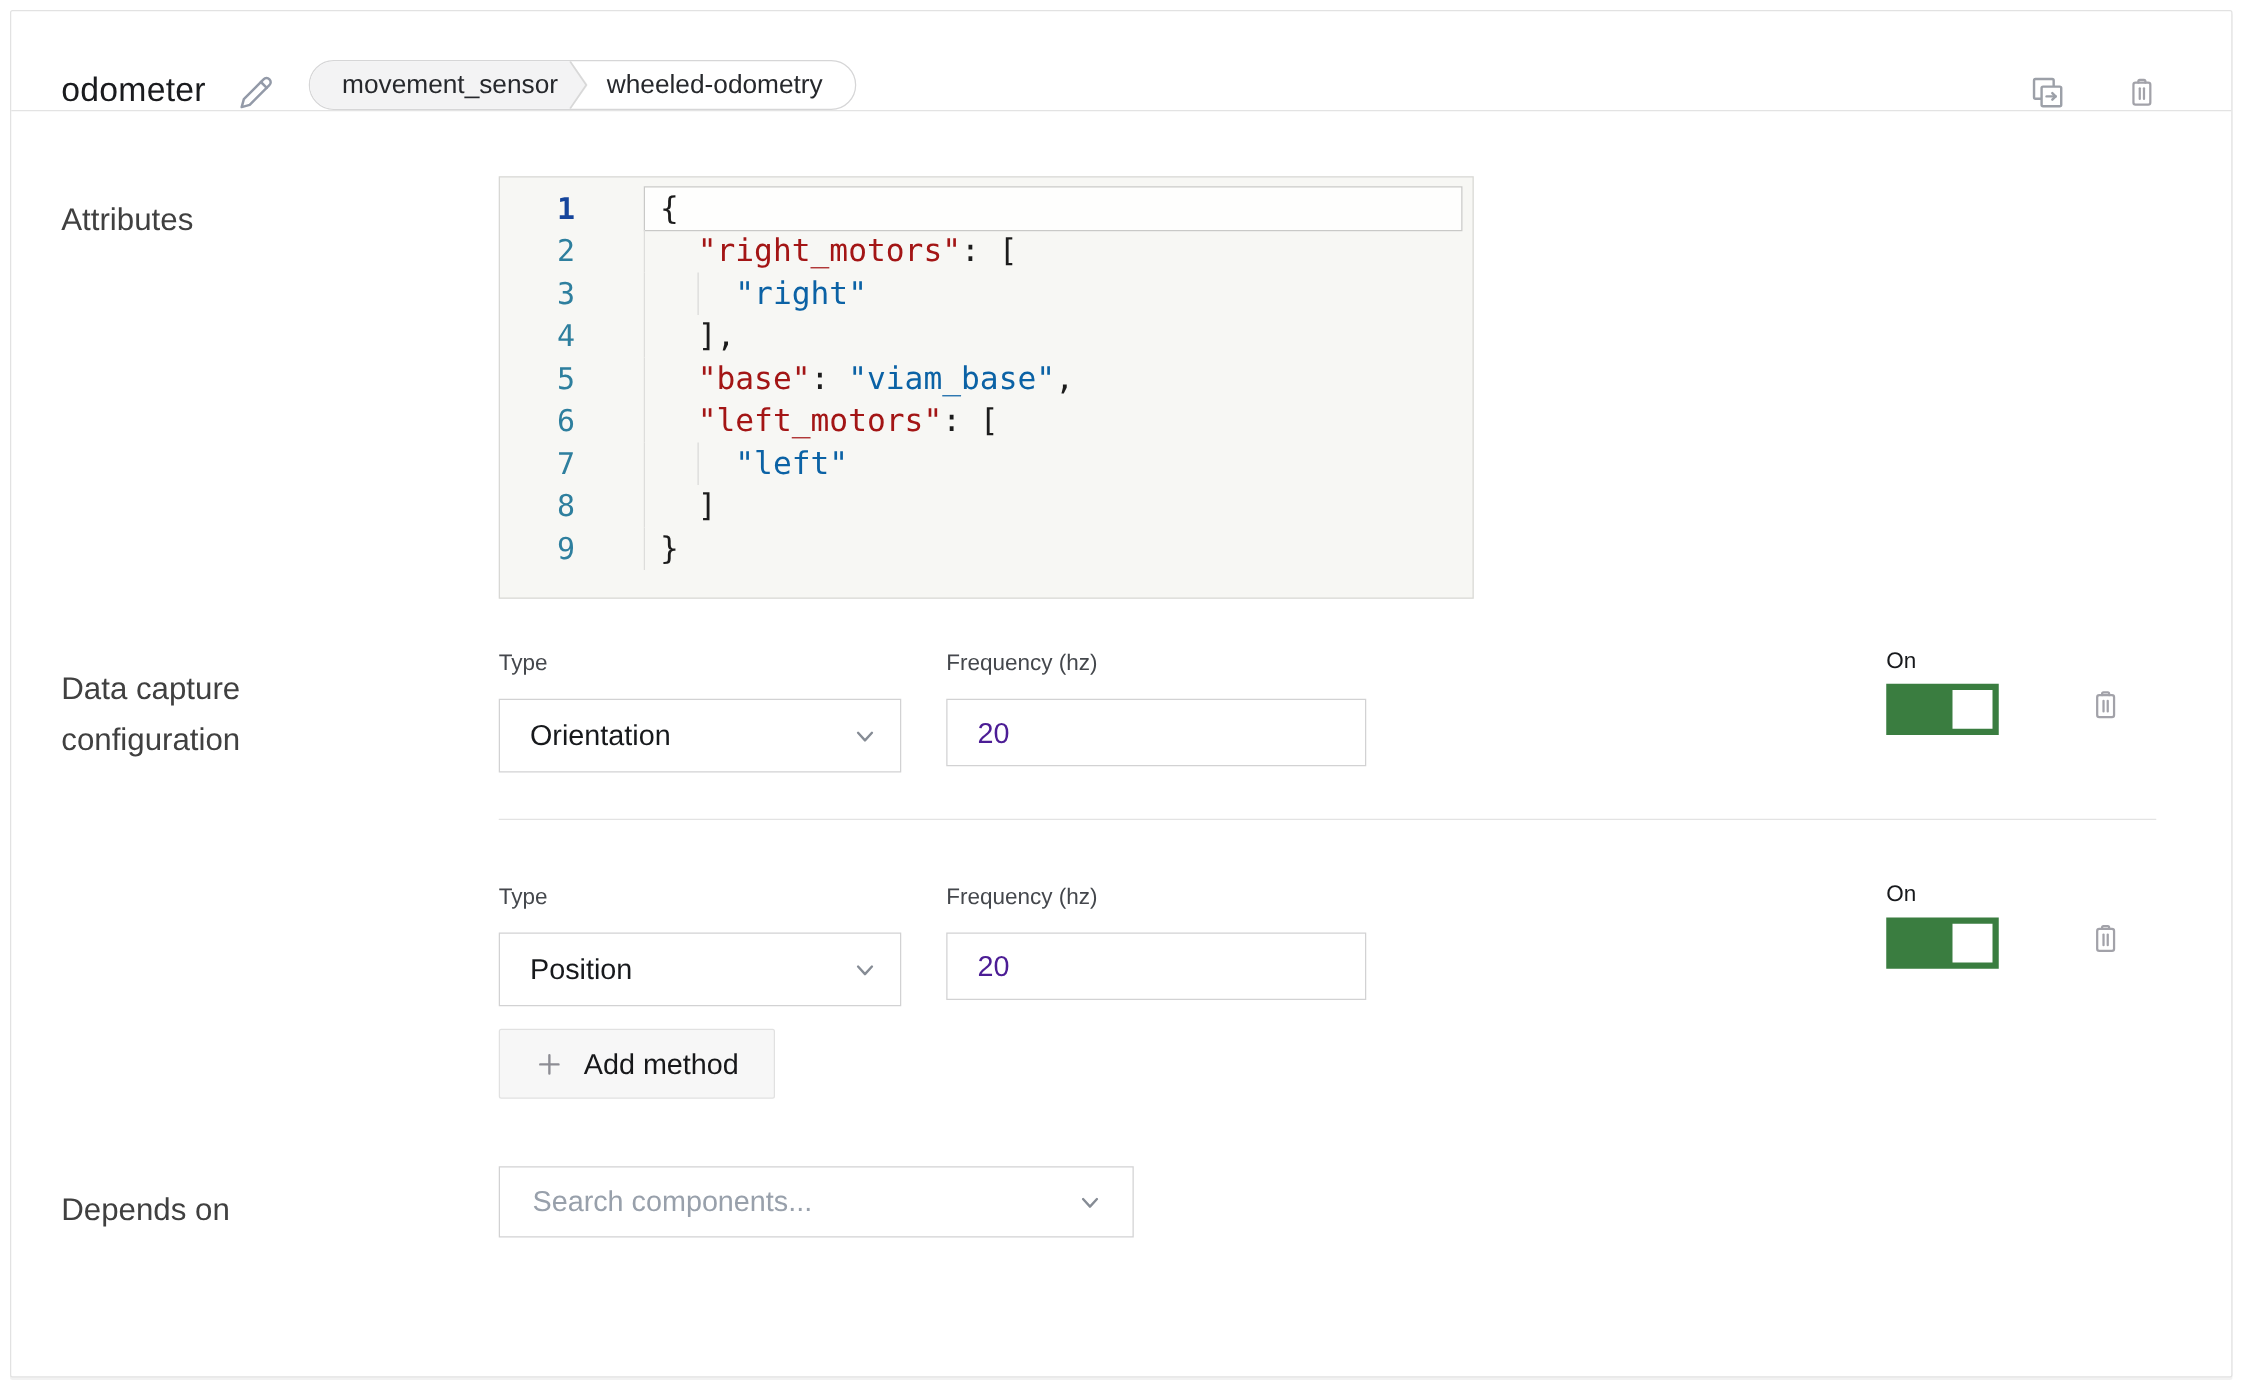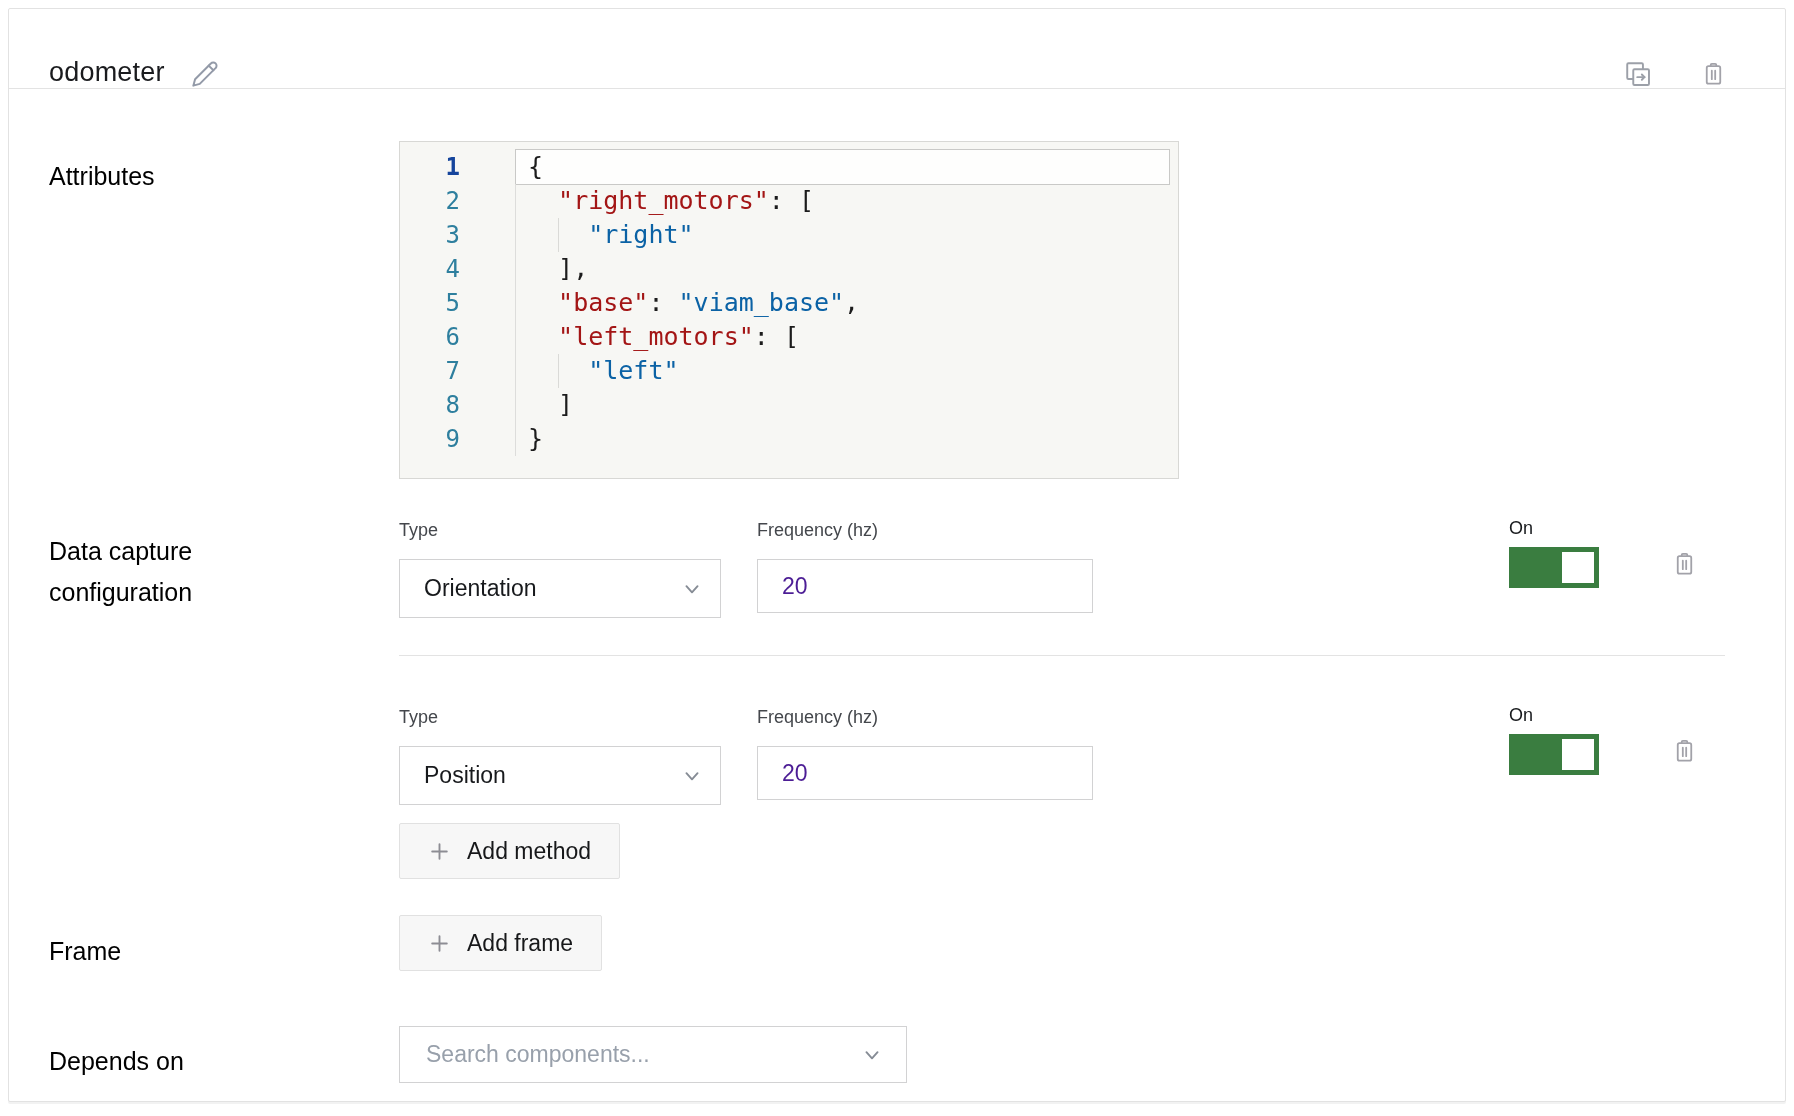--- a/index.html
+++ b/index.html
@@ -21,21 +21,21 @@
   .seg-left { background:#f3f3f4; height:100%; display:flex; align-items:center;
               padding:0 24px 0 26px;
               clip-path:polygon(0 0, calc(100% - 14px) 0, 100% 50%, calc(100% - 14px) 100%, 0 100%); }
   .seg-chev { margin-left:-15px; flex:none; z-index:1; display:flex; }
   .seg-right { padding:0 26px 0 14px; }
   .header-actions { margin-left:auto; display:flex; align-items:center; gap:48px; }
 
   
   .row { display:flex; align-items:flex-start; }
   .label-col { flex:none; width:390px; padding-left:40px; }
-  .section-label { font-size:25px; color:#000000; line-height:41px; max-width:240px; }
+  .section-label { font-size:25px; color:#404040; line-height:41px; max-width:240px; }
   .content-col { flex:none; width:1326px; }
 
   .row-attributes { margin-top:52px; }
   .row-attributes .label-col { padding-top:15px; }
 
   
   .editor { width:780px; border:1px solid #d8d8d5; background:#f7f7f4;
             padding:8px 0 22px 0; font-family:"DejaVu Sans Mono", monospace; font-size:25px; }
   .code-line { display:flex; height:34px; line-height:34px; }
   .ln { flex:none; width:60px; text-align:right; color:#2e7f9e; font-size:24px; }
@@ -97,20 +97,29 @@
   <div class="header">
     <div class="title">odometer</div>
     <button class="icon-btn pencil-btn">
       <span>
         <svg width="28" height="28" viewBox="0 0 24 24" fill="none" stroke="#939aa8" stroke-width="1.7" stroke-linejoin="round" stroke-linecap="round">
           <path d="M17 3a2.83 2.83 0 1 1 4 4L7.5 20.5 2 22l1.5-5.5L17 3z"></path>
           <path d="M15.2 4.8l4 4"></path>
         </svg>
       </span>
     </button>
+    <div class="pill">
+      <span class="seg-left">movement_sensor</span>
+      <span class="seg-chev">
+        <svg width="16" height="40" viewBox="0 0 16 40" fill="none" stroke="#d8d8d8" stroke-width="1.4">
+          <polyline points="1,1 14,20 1,39"></polyline>
+        </svg>
+      </span>
+      <span class="seg-right">wheeled-odometry</span>
+    </div>
     <div class="header-actions">
       <button class="icon-btn">
         <span>
           <svg width="29" height="29" viewBox="0 0 24 24" fill="none" stroke="#9ca0a8" stroke-width="1.6" stroke-linecap="round" stroke-linejoin="round">
             <rect x="3.5" y="3.5" width="13" height="13" rx="1"></rect>
             <rect x="8.5" y="8.5" width="13" height="13" rx="1" fill="#ffffff"></rect>
             <path d="M11.8 15h6"></path>
             <path d="M15.6 12.8l2.2 2.2-2.2 2.2"></path>
           </svg>
         </span>
@@ -254,35 +263,20 @@
         <span>
           <svg width="23" height="23" viewBox="0 0 22 22" fill="none" stroke="#8d8d94" stroke-width="1.8" stroke-linecap="round">
             <path d="M11 4v14M4 11h14"></path>
           </svg>
         </span>
         <span>Add method</span>
       </button>
     </div>
   </div>
 
-  <div class="row row-frame">
-    <div class="label-col">
-      <div class="section-label">Frame</div>
-    </div>
-    <div class="content-col">
-      <button class="ghost-btn">
-        <span>
-          <svg width="23" height="23" viewBox="0 0 22 22" fill="none" stroke="#8d8d94" stroke-width="1.8" stroke-linecap="round">
-            <path d="M11 4v14M4 11h14"></path>
-          </svg>
-        </span>
-        <span>Add frame</span>
-      </button>
-    </div>
-  </div>
 
   <div class="row row-depends">
     <div class="label-col">
       <div class="section-label">Depends on</div>
     </div>
     <div class="content-col">
       <div class="search-select">
         <span class="placeholder">Search components...</span>
         <span>
           <svg width="20" height="20" viewBox="0 0 18 18" fill="none" stroke="#868c95" stroke-width="1.7" stroke-linecap="round" stroke-linejoin="round">

